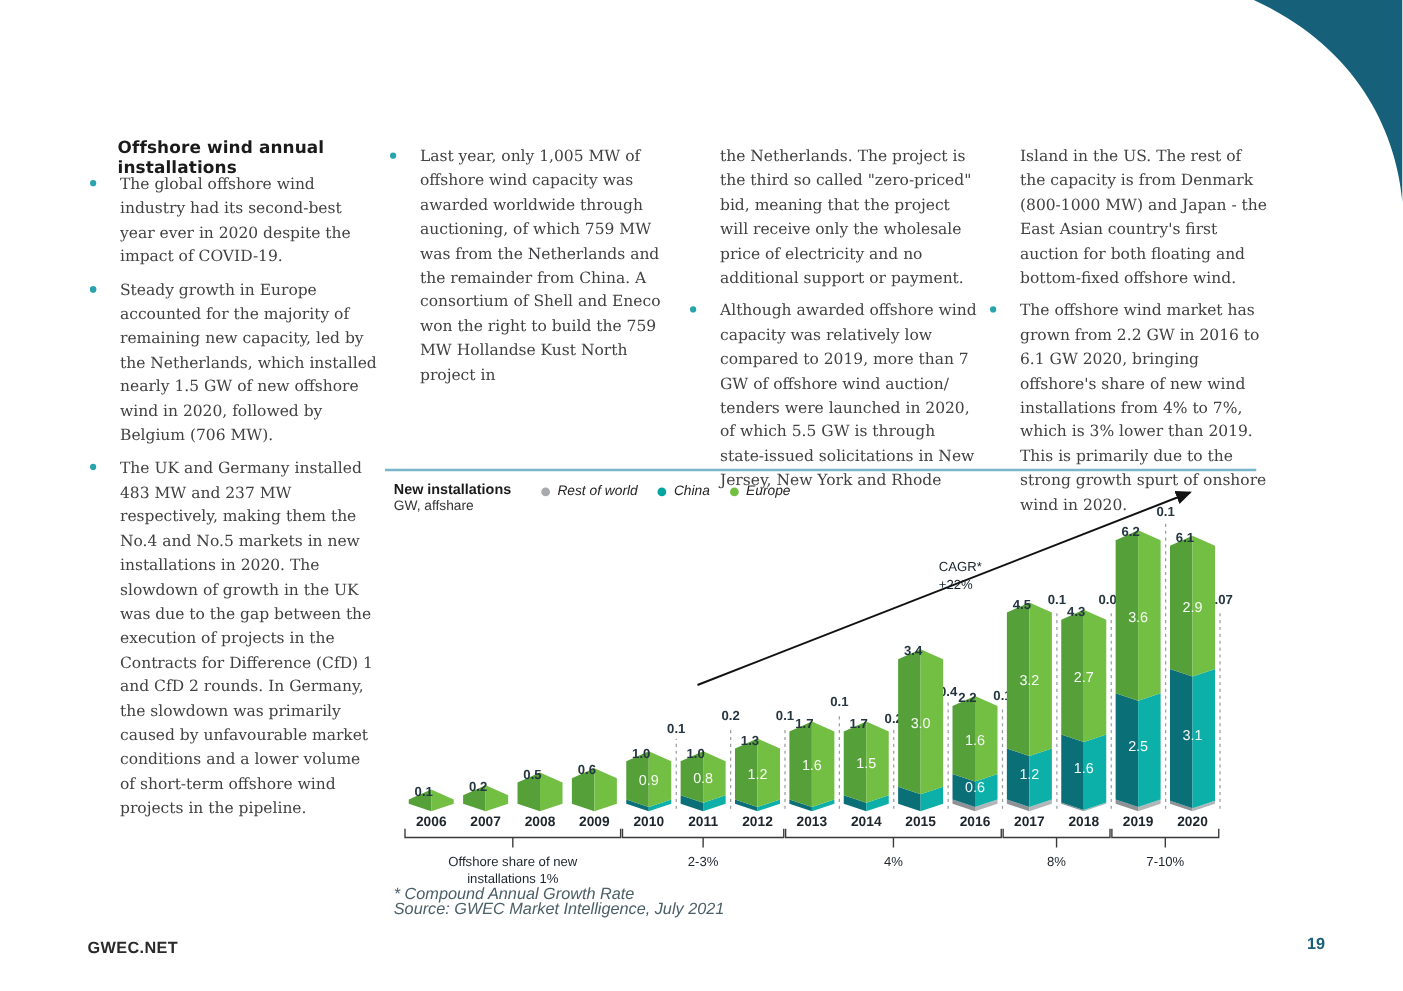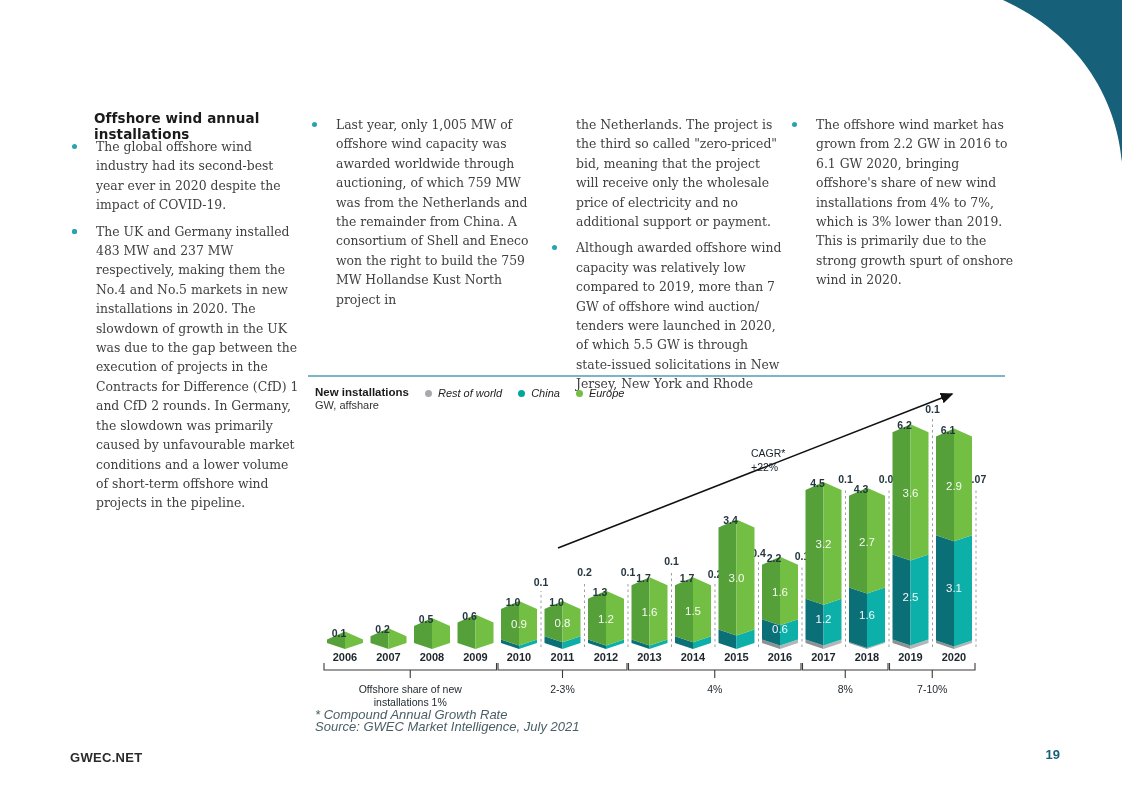--- a/index.html
+++ b/index.html
@@ -24,21 +24,21 @@
   .col-1{left:310px;top:115px;}
   .col-2{left:550px;top:115px;}
   .col-3{left:790px;top:115px;width:226px;}
   .block{position:relative;padding-left:26px;margin-bottom:7px;}
   .dot{
     position:absolute;left:2px;top:7px;width:5px;height:5px;border-radius:50%;
     background:#29a4ae;
   }
   
   .chart-rule{position:absolute;left:308px;top:375px;width:697px;height:2px;background:#79b7c8;}
-  .legend-row{position:absolute;left:315px;top:386px;display:flex;align-items:flex-start;}
+  .legend-row{position:absolute;left:315px;top:386px;display:flex;align-items:flex-start;gap:8px;}
   .legend-title-block{margin-right:16px;}
   .legend-title{font-size:11.5px;font-weight:bold;color:#1a1a1a;line-height:13px;}
   .legend-subtitle{font-size:11px;color:#333;line-height:13px;}
   .legend-items{display:flex;align-items:center;margin-top:1px;}
   .legend-item{display:flex;align-items:center;margin-right:16px;}
   .legend-dot{width:7px;height:7px;border-radius:50%;margin-right:6px;}
   .legend-label{font-size:11px;color:#222;font-style:italic;}
   .chart-svg{position:absolute;left:300px;top:380px;width:720px;height:348px;}
   .chart-svg text{font-family:"Liberation Sans",sans-serif;}
   .num{font-size:10.5px;font-weight:bold;fill:#253640;}
@@ -63,30 +63,32 @@
 <body>
 
 <svg class="corner" viewBox="0 0 124 162" aria-hidden="true">
   <path d="M 5 0 L 124 0 L 124 162 C 119 105 88 38 5 0 Z" fill="#16607a"></path>
 </svg>
 
 <div class="page-title">Offshore wind annual installations</div>
 <div class="col col-0">
     <div class="block"><span class="dot"></span><span>The global offshore wind industry had its second-best year ever in 2020 despite the impact of COVID-19.</span></div>
     <div class="block"><span class="dot"></span></div>
+    <div class="block"><span class="dot"></span><span>Steady growth in Europe accounted for the majority of remaining new capacity, led by the Netherlands, which installed nearly 1.5 GW of new offshore wind in 2020, followed by Belgium (706 MW).</span></div>
     <div class="block"><span class="dot"></span><span>The UK and Germany installed 483 MW and 237 MW respectively, making them the No.4 and No.5 markets in new installations in 2020. The slowdown of growth in the UK was due to the gap between the execution of projects in the Contracts for Difference (CfD) 1 and CfD 2 rounds. In Germany, the slowdown was primarily caused by unfavourable market conditions and a lower volume of short-term offshore wind projects in the pipeline.</span></div>
   </div>
 <div class="col col-1">
     <div class="block"><span class="dot"></span><span>Last year, only 1,005 MW of offshore wind capacity was awarded worldwide through auctioning, of which 759 MW was from the Netherlands and the remainder from China. A consortium of Shell and Eneco won the right to build the 759 MW Hollandse Kust North project in</span></div>
   </div>
 <div class="col col-2">
     <div class="block"><span>the Netherlands. The project is the third so called "zero-priced" bid, meaning that the project will receive only the wholesale price of electricity and no additional support or payment.</span></div>
     <div class="block"><span class="dot"></span><span>Although awarded offshore wind capacity was relatively low compared to 2019, more than 7 GW of offshore wind auction/ tenders were launched in 2020, of which 5.5 GW is through state-issued solicitations in New Jersey, New York and Rhode</span></div>
   </div>
 <div class="col col-3">
+    <div class="block"><span>Island in the US. The rest of the capacity is from Denmark (800-1000 MW) and Japan - the East Asian country's first auction for both floating and bottom-fixed offshore wind.</span></div>
     <div class="block"><span class="dot"></span><span>The offshore wind market has grown from 2.2 GW in 2016 to 6.1 GW 2020, bringing offshore's share of new wind installations from 4% to 7%, which is 3% lower than 2019. This is primarily due to the strong growth spurt of onshore wind in 2020.</span></div>
   </div>
 
 <div class="chart-rule"></div>
 <div class="legend-row">
   <div class="legend-title-block">
     <div class="legend-title">New installations</div>
     <div class="legend-subtitle">GW, affshare</div>
   </div>
   <div class="legend-items">

